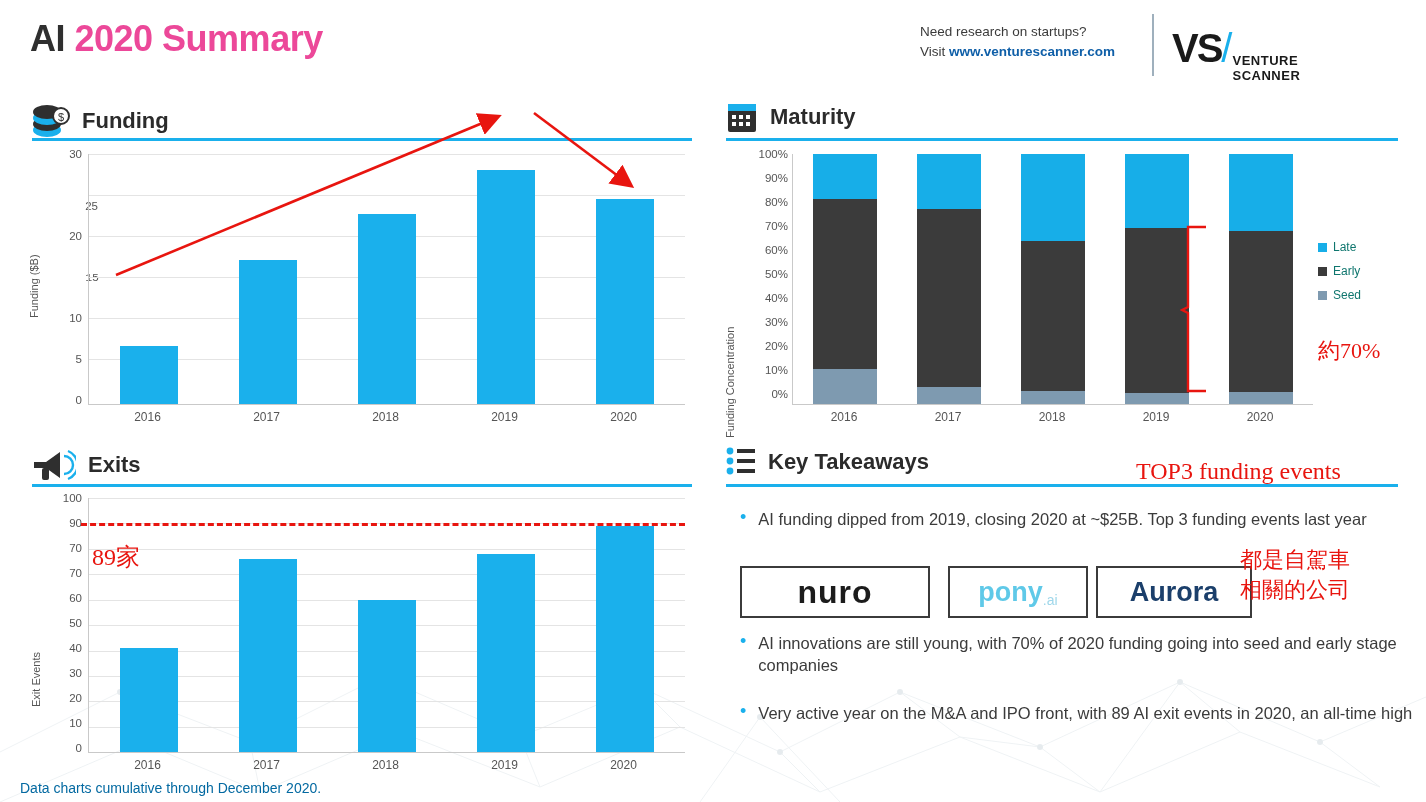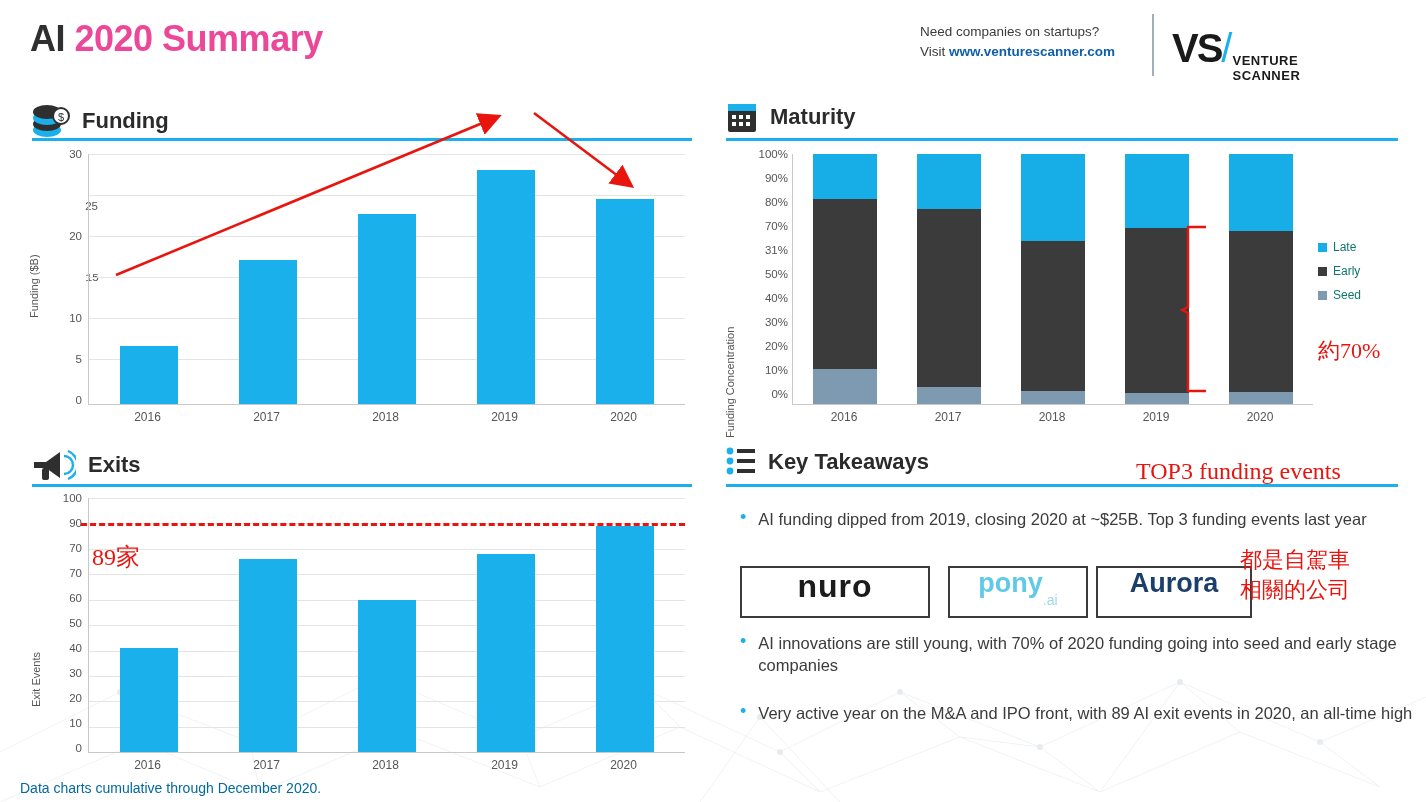--- a/index.html
+++ b/index.html
@@ -45,21 +45,21 @@
   .legend{position:absolute;font-size:12px;color:#0f766e;}
   .legend div{display:flex;align-items:center;gap:6px;margin-bottom:10px;}
   .sw{width:9px;height:9px;display:inline-block;}
 
   
   .anno{position:absolute;color:#e8150f;font-family:"Liberation Serif",serif;}
 
   
   .kt-item{position:absolute;display:flex;gap:12px;font-size:16.5px;color:#3b3b3b;line-height:1.35;width:660px;}
   .kt-dot{color:#1ab0ec;font-size:18px;line-height:1.1;}
-  .logo-box{position:absolute;border:2px solid #3b3b3b;display:flex;justify-content:center;background:#fff;}
+  .logo-box{position:absolute;border:2px solid #3b3b3b;display:flex;align-items:center;justify-content:center;background:#fff;}
   .footer{position:absolute;left:20px;bottom:6px;font-size:14px;color:#0369a1;}
 </style>
 </head>
 <body>
 
 <svg class="bg-net" viewBox="0 0 1426 300">
   <g stroke="#dfe6ea" stroke-width="1" fill="none">
     <path d="M0 250 L120 190 L250 240 L380 175 L520 235 L640 185 L780 250 L900 190 L1040 245 L1180 180 L1320 240 L1426 195"></path>
     <path d="M0 300 L140 240 L260 290 L400 230 L540 285 L680 225 L820 290 L960 235 L1100 290 L1240 230 L1380 285"></path>
     <path d="M120 190 L140 240 M250 240 L260 290 M380 175 L400 230 M520 235 L540 285 M640 185 L680 225 M780 250 L820 290 M900 190 L960 235 M1040 245 L1100 290 M1180 180 L1240 230 M1320 240 L1380 285"></path>
@@ -79,21 +79,21 @@
       <circle cx="760" cy="215" r="3"></circle>
   </g>
 </svg>
 
 <div class="title">
   <span class="ai">AI</span>
   <span class="rest">2020 Summary</span>
 </div>
 
 <div class="hdr-note">
-  <div>Need companies on startups?</div>
+  <div>Need research on startups?</div>
   <div>
     <span>Visit </span><b>www.venturescanner.com</b>
   </div>
 </div>
 
 <div class="hdr-divider"></div>
 
 <div class="vs-logo">
   <span class="vs-mark">VS</span>
   <span class="vs-slash">/</span>
@@ -175,21 +175,21 @@
   <span class="ptxt">Maturity</span>
 </div>
 <div class="rule" style="left:726px;top:138px;width:672px;"></div>
 
 <div class="chart" style="left:726px;top:148px;width:672px;height:280px;">
   <div class="axis-label" style="left:-2px;top:290px;transform:rotate(-90deg);width:270px;">Funding Concentration</div>
   <div class="tick" style="left:16px;top:0px;width:46px;">100%</div>
   <div class="tick" style="left:16px;top:24px;width:46px;">90%</div>
   <div class="tick" style="left:16px;top:48px;width:46px;">80%</div>
   <div class="tick" style="left:16px;top:72px;width:46px;">70%</div>
-  <div class="tick" style="left:16px;top:96px;width:46px;">31%</div>
+  <div class="tick" style="left:16px;top:96px;width:46px;">60%</div>
   <div class="tick" style="left:16px;top:120px;width:46px;">50%</div>
   <div class="tick" style="left:16px;top:144px;width:46px;">40%</div>
   <div class="tick" style="left:16px;top:168px;width:46px;">30%</div>
   <div class="tick" style="left:16px;top:192px;width:46px;">20%</div>
   <div class="tick" style="left:16px;top:216px;width:46px;">10%</div>
   <div class="tick" style="left:16px;top:240px;width:46px;">0%</div>
 
   <div class="plot" style="left:66px;top:6px;width:520px;height:250px;">
 
     <div style="position:absolute;left:20px;bottom:0;width:64px;height:250px;">

